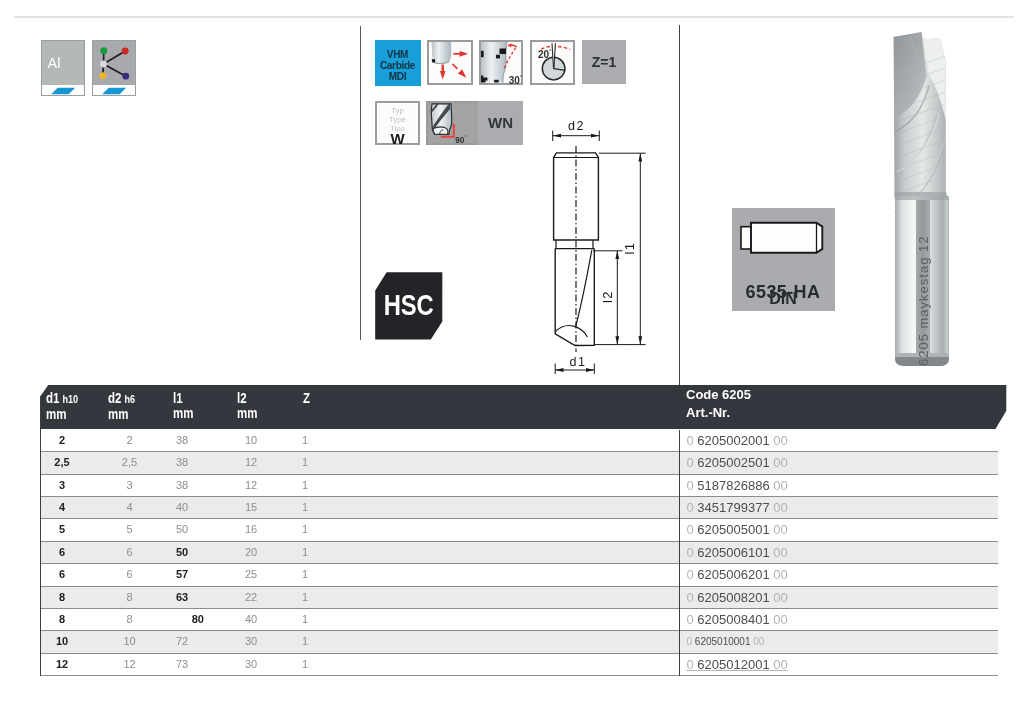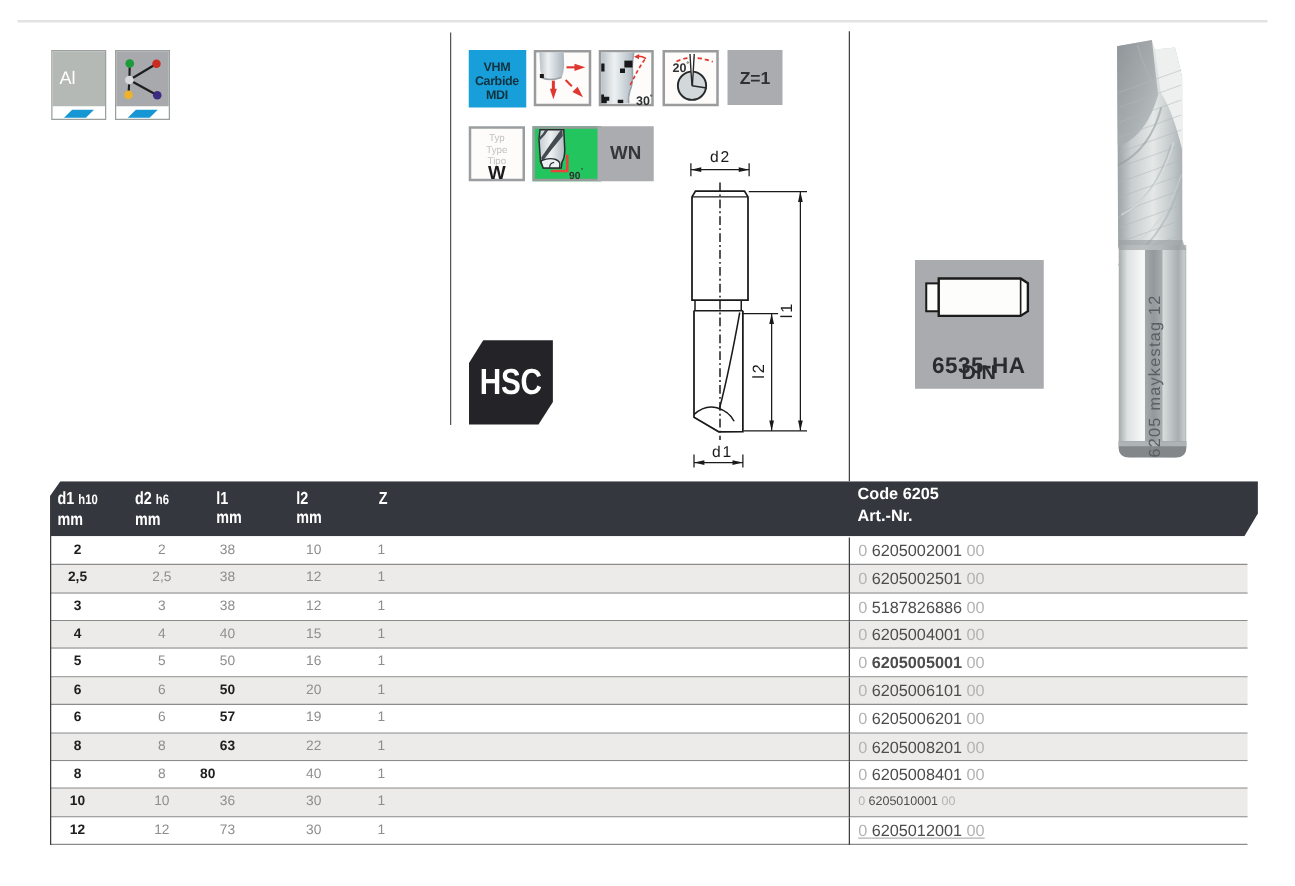--- a/index.html
+++ b/index.html
@@ -104,21 +104,21 @@
   </svg>
 </div>
 
 <div class="abs" style="left:582px;top:40.2px;width:44px;height:44.3px;background:#aaacaf;color:#2e3133;font-weight:bold;font-size:14px;line-height:44px;text-align:center;">Z=1</div>
 
 <div class="abs" style="left:375.3px;top:101px;width:44.4px;height:44px;border:2px solid #9b9ea1;box-sizing:border-box;background:#fdfcfa;text-align:center;">
   <div style="font-size:7.8px;line-height:9.3px;color:#c3c2c0;padding-top:2.5px;">Typ<br>Type<br>Tipo</div>
   <div style="font-size:15px;line-height:11px;font-weight:bold;color:#1b1b1d;">W</div>
 </div>
 
-<div class="abs" style="left:426.2px;top:100.6px;width:55px;height:44.5px;border:2px solid #999b9d;box-sizing:border-box;background:#22c55e">
+<div class="abs" style="left:426.2px;top:100.6px;width:55px;height:44.5px;border:2px solid #999b9d;box-sizing:border-box;background:#a3a3a3">
   <svg width="40.8" height="40.5" style="position:absolute;left:0;top:0;overflow:visible">
     <defs>
         <linearGradient id="m3" x1="0" y1="0" x2="1" y2="0">
       <stop offset="0" stop-color="#c3ccd2"></stop>
           <stop offset="0.45" stop-color="#eef1f3"></stop>
           <stop offset="1" stop-color="#b2bcc2"></stop>
     </linearGradient>
       </defs>
     <path d="M4,0.8 L23,0.8 L23.8,16.5 Q23.8,23.5 21.6,26.5 L21,31.3 L6.6,31.3 L4.4,26.5 L3.2,8.5 Z" fill="url(#m3)" stroke="#2a2d30" stroke-width="1.2"></path>
     <path d="M20.8,0.8 Q12,12.5 5,23 L5.6,26.5 Q13.5,16 22.2,5.8 L21.8,0.8 Z" fill="#434a50"></path>
@@ -317,78 +317,78 @@
 <span style="position:absolute;left:646.5px;font-size:13px;color:#b3b3b3;">0 <span style="color:#4d4d4d;">5187826886</span> 00</span>
 <span style="position:absolute;left:639px;top:0;width:1.3px;height:22.4px;background:#3c3e40;"></span>
 </div>
 
 <div style="position:relative;height:21.4px;background:#ecebe9;border-bottom:1px solid #8c8c8c;font-size:11px;line-height:21.4px;">
 <span style="position:absolute;left:0px;width:44px;text-align:center;font-weight:bold;color:#1e1e1e;">4</span>
 <span style="position:absolute;left:62px;width:55px;text-align:center;color:#8e8e8e;">4</span>
 <span style="position:absolute;left:120px;width:44px;text-align:center;color:#8e8e8e;">40</span>
 <span style="position:absolute;left:189px;width:44px;text-align:center;color:#8e8e8e;">15</span>
 <span style="position:absolute;left:262px;width:10px;color:#8e8e8e;">1</span>
-<span style="position:absolute;left:646.5px;font-size:13px;color:#b3b3b3;">0 <span style="color:#4d4d4d;">6205004001</span> 00</span>
+<span style="position:absolute;left:646.5px;font-size:13px;color:#b3b3b3;">0 <span style="color:#4d4d4d;">3451799377</span> 00</span>
 <span style="position:absolute;left:639px;top:0;width:1.3px;height:22.4px;background:#3c3e40;"></span>
 </div>
 
 <div style="position:relative;height:21.4px;background:#ffffff;border-bottom:1px solid #8c8c8c;font-size:11px;line-height:21.4px;">
 <span style="position:absolute;left:0px;width:44px;text-align:center;font-weight:bold;color:#1e1e1e;">5</span>
 <span style="position:absolute;left:62px;width:55px;text-align:center;color:#8e8e8e;">5</span>
 <span style="position:absolute;left:120px;width:44px;text-align:center;color:#8e8e8e;">50</span>
 <span style="position:absolute;left:189px;width:44px;text-align:center;color:#8e8e8e;">16</span>
 <span style="position:absolute;left:262px;width:10px;color:#8e8e8e;">1</span>
-<span style="position:absolute;left:646.5px;font-size:13px;color:#b3b3b3;">0 <span style="color:#4d4d4d;font-weight:bold;">6205005001</span> 00</span>
+<span style="position:absolute;left:646.5px;font-size:13px;color:#b3b3b3;">0 <span style="color:#4d4d4d;">6205005001</span> 00</span>
 <span style="position:absolute;left:639px;top:0;width:1.3px;height:22.4px;background:#3c3e40;"></span>
 </div>
 
 <div style="position:relative;height:21.4px;background:#ecebe9;border-bottom:1px solid #8c8c8c;font-size:11px;line-height:21.4px;">
 <span style="position:absolute;left:0px;width:44px;text-align:center;font-weight:bold;color:#1e1e1e;">6</span>
 <span style="position:absolute;left:62px;width:55px;text-align:center;color:#8e8e8e;">6</span>
 <span style="position:absolute;left:120px;width:44px;text-align:center;font-weight:bold;color:#1e1e1e;">50</span>
 <span style="position:absolute;left:189px;width:44px;text-align:center;color:#8e8e8e;">20</span>
 <span style="position:absolute;left:262px;width:10px;color:#8e8e8e;">1</span>
 <span style="position:absolute;left:646.5px;font-size:13px;color:#b3b3b3;">0 <span style="color:#4d4d4d;">6205006101</span> 00</span>
 <span style="position:absolute;left:639px;top:0;width:1.3px;height:22.4px;background:#3c3e40;"></span>
 </div>
 
 <div style="position:relative;height:21.4px;background:#ffffff;border-bottom:1px solid #8c8c8c;font-size:11px;line-height:21.4px;">
 <span style="position:absolute;left:0px;width:44px;text-align:center;font-weight:bold;color:#1e1e1e;">6</span>
 <span style="position:absolute;left:62px;width:55px;text-align:center;color:#8e8e8e;">6</span>
 <span style="position:absolute;left:120px;width:44px;text-align:center;font-weight:bold;color:#1e1e1e;">57</span>
-<span style="position:absolute;left:189px;width:44px;text-align:center;color:#8e8e8e;">19</span>
+<span style="position:absolute;left:189px;width:44px;text-align:center;color:#8e8e8e;">25</span>
 <span style="position:absolute;left:262px;width:10px;color:#8e8e8e;">1</span>
 <span style="position:absolute;left:646.5px;font-size:13px;color:#b3b3b3;">0 <span style="color:#4d4d4d;">6205006201</span> 00</span>
 <span style="position:absolute;left:639px;top:0;width:1.3px;height:22.4px;background:#3c3e40;"></span>
 </div>
 
 <div style="position:relative;height:21.4px;background:#ecebe9;border-bottom:1px solid #8c8c8c;font-size:11px;line-height:21.4px;">
 <span style="position:absolute;left:0px;width:44px;text-align:center;font-weight:bold;color:#1e1e1e;">8</span>
 <span style="position:absolute;left:62px;width:55px;text-align:center;color:#8e8e8e;">8</span>
 <span style="position:absolute;left:120px;width:44px;text-align:center;font-weight:bold;color:#1e1e1e;">63</span>
 <span style="position:absolute;left:189px;width:44px;text-align:center;color:#8e8e8e;">22</span>
 <span style="position:absolute;left:262px;width:10px;color:#8e8e8e;">1</span>
 <span style="position:absolute;left:646.5px;font-size:13px;color:#b3b3b3;">0 <span style="color:#4d4d4d;">6205008201</span> 00</span>
 <span style="position:absolute;left:639px;top:0;width:1.3px;height:22.4px;background:#3c3e40;"></span>
 </div>
 
 <div style="position:relative;height:21.4px;background:#ffffff;border-bottom:1px solid #8c8c8c;font-size:11px;line-height:21.4px;">
 <span style="position:absolute;left:0px;width:44px;text-align:center;font-weight:bold;color:#1e1e1e;">8</span>
 <span style="position:absolute;left:62px;width:55px;text-align:center;color:#8e8e8e;">8</span>
-<span style="position:absolute;left:120px;width:44px;text-align:left;font-weight:bold;color:#1e1e1e;">80</span>
+<span style="position:absolute;left:120px;width:44px;text-align:right;font-weight:bold;color:#1e1e1e;">80</span>
 <span style="position:absolute;left:189px;width:44px;text-align:center;color:#8e8e8e;">40</span>
 <span style="position:absolute;left:262px;width:10px;color:#8e8e8e;">1</span>
 <span style="position:absolute;left:646.5px;font-size:13px;color:#b3b3b3;">0 <span style="color:#4d4d4d;">6205008401</span> 00</span>
 <span style="position:absolute;left:639px;top:0;width:1.3px;height:22.4px;background:#3c3e40;"></span>
 </div>
 
 <div style="position:relative;height:21.4px;background:#ecebe9;border-bottom:1px solid #8c8c8c;font-size:11px;line-height:21.4px;">
 <span style="position:absolute;left:0px;width:44px;text-align:center;font-weight:bold;color:#1e1e1e;">10</span>
 <span style="position:absolute;left:62px;width:55px;text-align:center;color:#8e8e8e;">10</span>
-<span style="position:absolute;left:120px;width:44px;text-align:center;color:#8e8e8e;">36</span>
+<span style="position:absolute;left:120px;width:44px;text-align:center;color:#8e8e8e;">72</span>
 <span style="position:absolute;left:189px;width:44px;text-align:center;color:#8e8e8e;">30</span>
 <span style="position:absolute;left:262px;width:10px;color:#8e8e8e;">1</span>
 <span style="position:absolute;left:646.5px;font-size:10px;color:#b3b3b3;">0 <span style="color:#4d4d4d;">6205010001</span> 00</span>
 <span style="position:absolute;left:639px;top:0;width:1.3px;height:22.4px;background:#3c3e40;"></span>
 </div>
 
 <div style="position:relative;height:21.4px;background:#ffffff;border-bottom:1px solid #8c8c8c;font-size:11px;line-height:21.4px;">
 <span style="position:absolute;left:0px;width:44px;text-align:center;font-weight:bold;color:#1e1e1e;">12</span>
 <span style="position:absolute;left:62px;width:55px;text-align:center;color:#8e8e8e;">12</span>
 <span style="position:absolute;left:120px;width:44px;text-align:center;color:#8e8e8e;">73</span>

